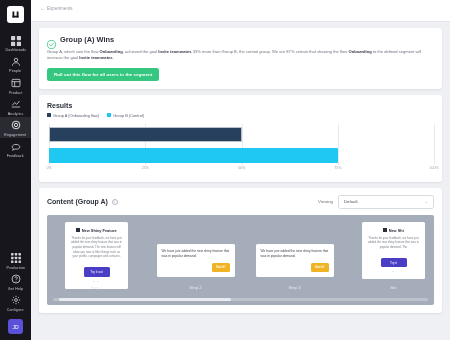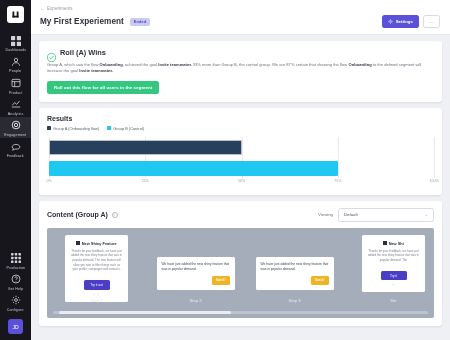--- a/index.html
+++ b/index.html
@@ -304,49 +304,33 @@
     <div class="avatar">JD</div>
   </nav>
 
   <div class="main">
 
     <header class="topbar">
       <div class="breadcrumb">
         <span class="bc-arrow">←</span>
         <span>Experiments</span>
       </div>
-      <div class="title-row">
-        <span class="page-title">My First Experiement</span>
-        <span class="badge">Ended</span>
-        <div class="top-actions">
-          <button class="btn-settings">
-            <span>
-              <svg width="5" height="5" viewBox="0 0 12 12" fill="none" stroke="#ffffff" stroke-width="1.4">
-                <circle cx="6" cy="6" r="1.9"></circle>
-                <path d="M6 .6v1.7M6 9.7v1.7M.6 6h1.7M9.7 6h1.7M2.2 2.2l1.2 1.2M8.6 8.6l1.2 1.2M9.8 2.2L8.6 3.4M3.4 8.6L2.2 9.8"></path>
-              </svg>
-            </span>
-            <span>Settings</span>
-          </button>
-          <button class="btn-more">···</button>
-        </div>
-      </div>
     </header>
 
     <div class="content">
 
       <section class="card winner">
         <div class="winner-head">
           <span class="check-ico">
             <svg width="9" height="9" viewBox="0 0 14 14">
               <circle cx="7" cy="7" r="6.3" fill="none" stroke="#35c77f" stroke-width="1.3"></circle>
               <path d="M4.2 7.2l1.9 1.9 3.8-4" fill="none" stroke="#35c77f" stroke-width="1.3" stroke-linecap="round" stroke-linejoin="round"></path>
             </svg>
           </span>
-          <span class="winner-title">Roll (A) Wins</span>
+          <span class="winner-title">Group (A) Wins</span>
         </div>
         <p class="winner-body"><span>Group A, which saw the flow </span><b>Onboarding</b><span>, achieved the goal </span><b>Invite teammates</b><span> 33% more than Group B, the control group. We are 87% certain that showing the flow </span><b>Onboarding</b><span> to the defined segment will increase the goal </span><b>Invite teammates</b><span>.</span></p>
         <button class="btn-rollout">Roll out this flow for all users in the segment</button>
       </section>
 
       <section class="card results">
         <div class="sec-title">Results</div>
         <div class="legend">
           <div class="legend-item">
             <span class="legend-sq" style="background:#27405e"></span>

